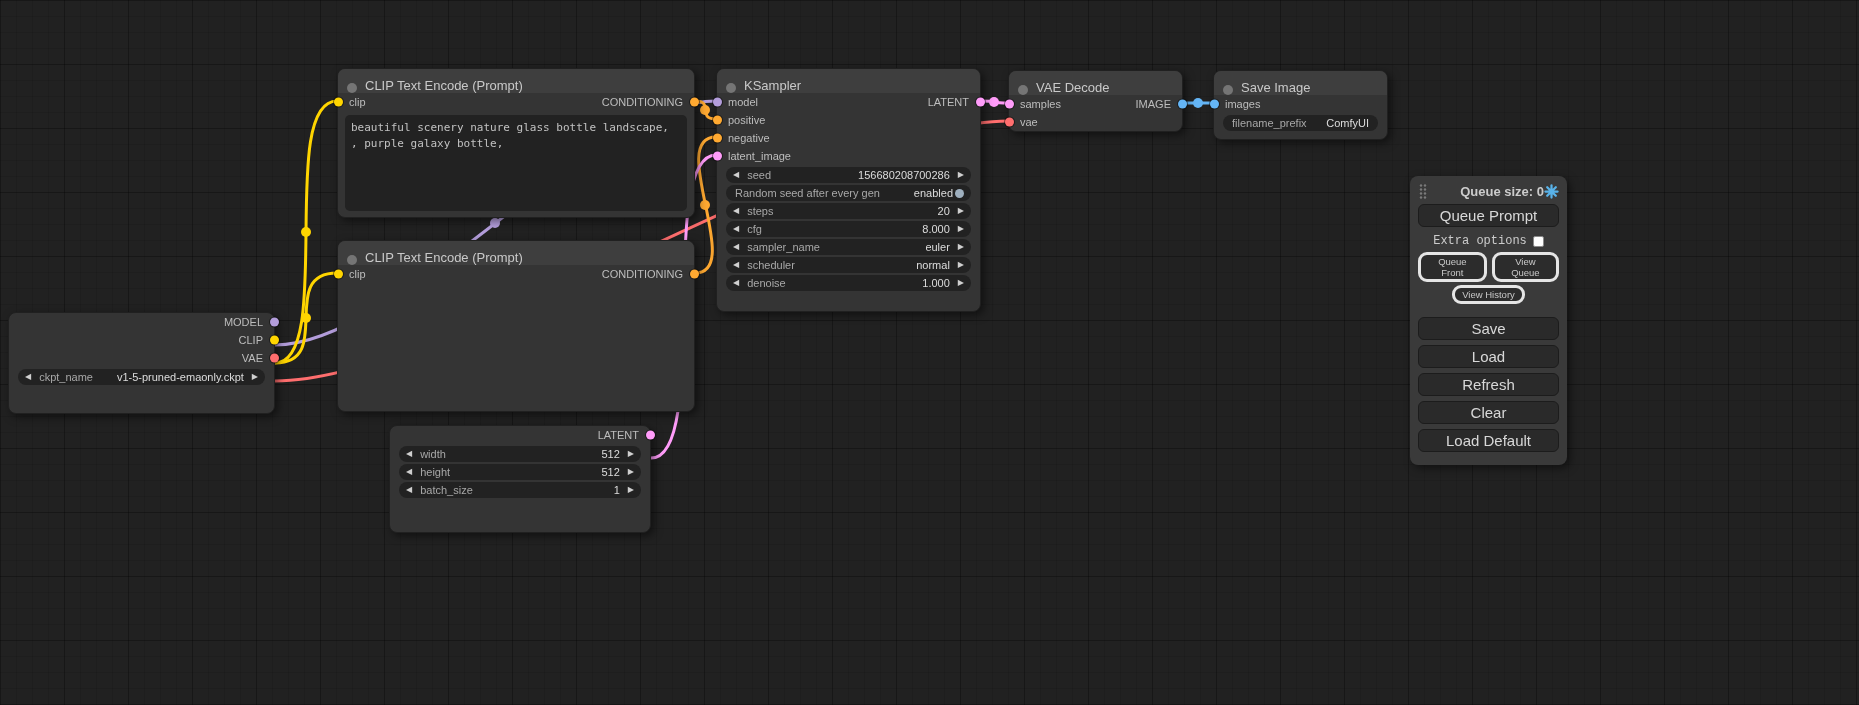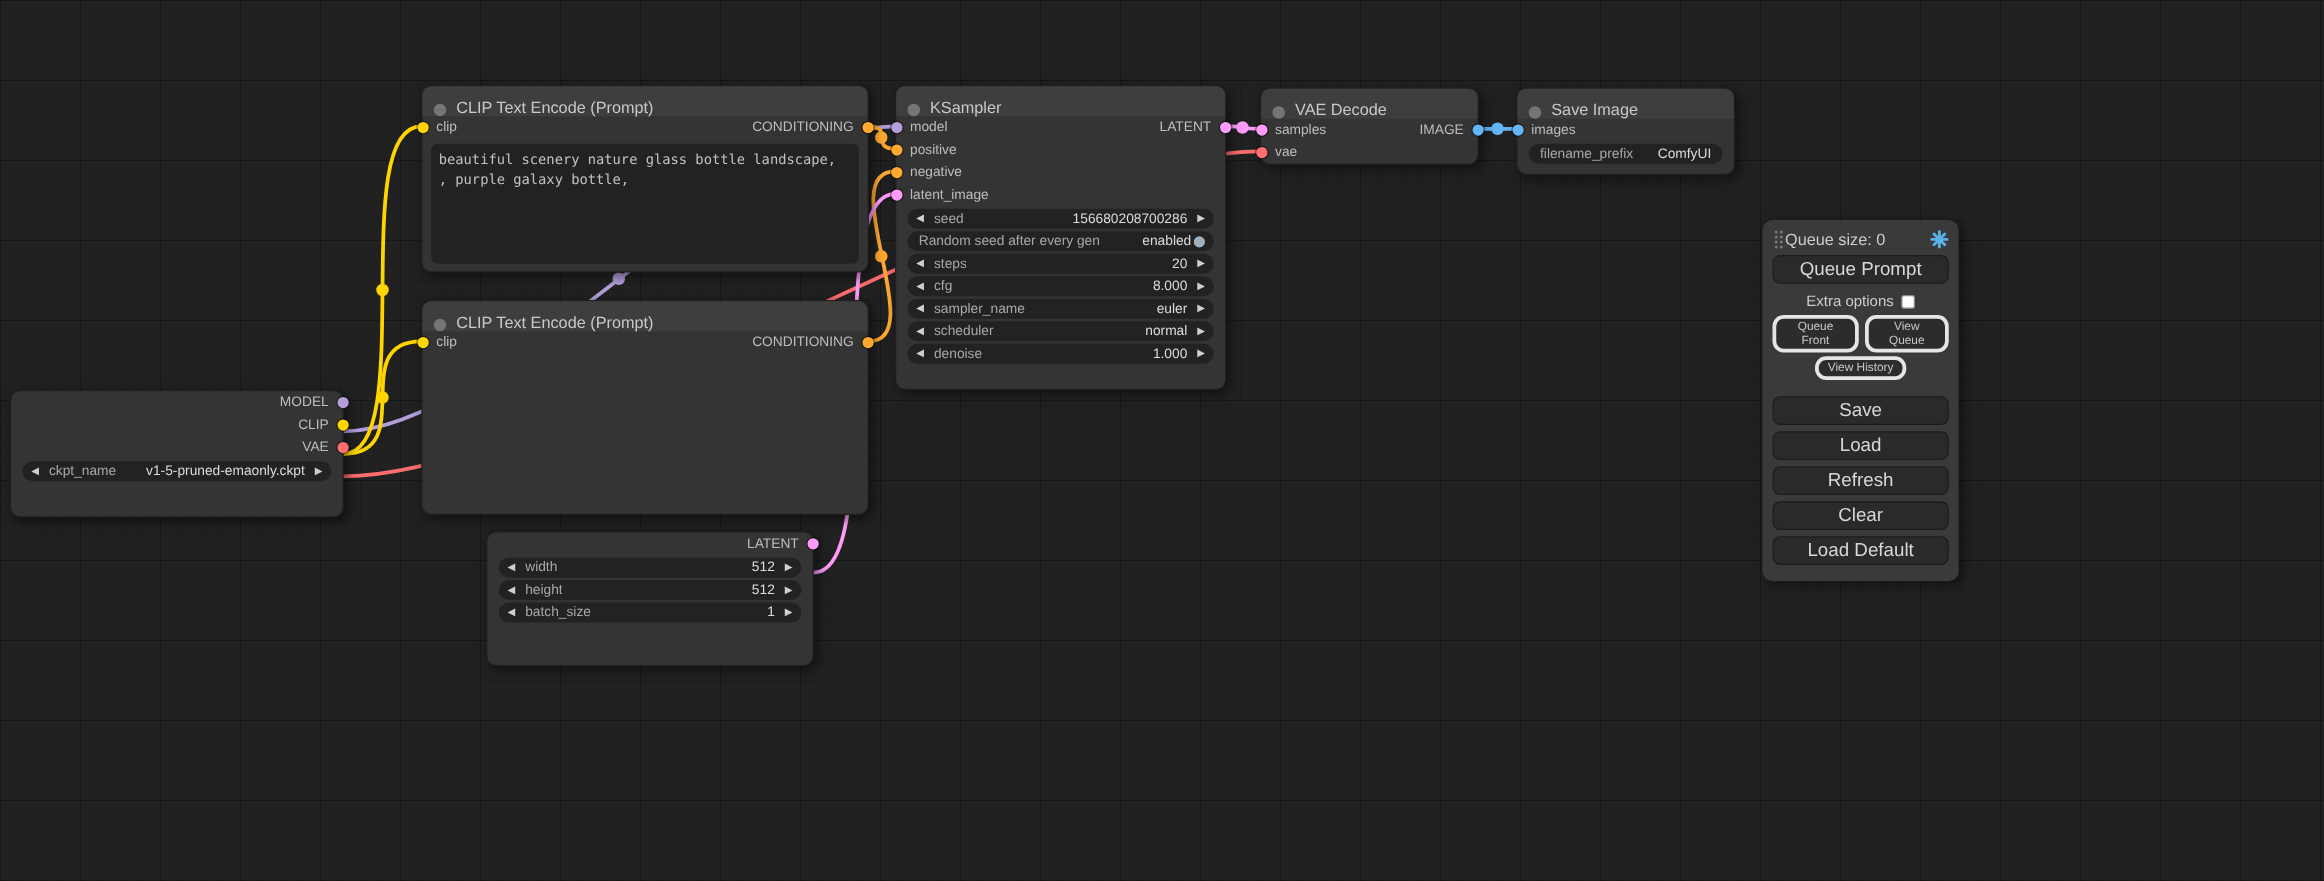--- a/index.html
+++ b/index.html
@@ -33,27 +33,27 @@
   .widget.no-arrows .wname { margin-left:2px; }
   .widget.no-arrows .wvalue { margin-right:2px; }
   .toggle-knob { width:9px; height:9px; border-radius:50%; flex:none; }
   textarea.prompt { display:block; margin:4px 7px; width:calc(100% - 14px); background:#222;
                     border:none; border-radius:5px; color:#c2c2c2; padding:5px 6px; resize:none;
                     font-family:"DejaVu Sans Mono", monospace; font-size:11px; line-height:1.45; }
 
   .menu { position:absolute; z-index:3; left:1410px; top:176px; width:157px; background:#3a3a3a;
           border-radius:8px; box-shadow:3px 3px 9px rgba(0,0,0,.5); padding:4px 8px 8px; color:#cccccc; }
   .menu-header { height:22px; display:flex; align-items:center; }
-  .queue-size { flex:1; text-align:left; font-size:13px; }
+  .queue-size { flex:1; text-align:right; font-size:13px;font-weight:bold; }
   .drag-handle, .gear { display:flex; align-items:center; cursor:pointer; }
   button { appearance:none; font-family:"Liberation Sans", sans-serif; cursor:pointer; }
   .btn-big { display:block; width:100%; height:23px; margin:5px 0; background:#2a2a2a;
              border:1px solid #1c1c1c; border-radius:6px; color:#d8d8d8; font-size:15px; }
   .btn-queue { margin:2px 0 7px; }
-  .extra-row { display:flex; align-items:center; justify-content:center; gap:6px; font-size:12px; margin:3px 0 4px; }
+  .extra-row { display:flex; align-items:center; justify-content:center; gap:6px; font-size:12px; margin:3px 0 4px;font-family:Liberation Mono, monospace; }
   .checkbox { width:11px; height:11px; background:#ffffff; border:1px solid #8a8a8a; border-radius:2px; }
   .pill-row { display:flex; justify-content:center; gap:5px; margin:3px 0; }
   .btn-pill { background:#2c2c2c; border:3px solid #e5e5e5; border-radius:9px; color:#c8c8c8;
               font-size:9.5px; padding:1px 7px; }
   .gap-top { margin-top:13px; }
 </style>
 </head>
 <body>
 
 <div class="canvas" style="background-color: rgb(33, 33, 33);">

